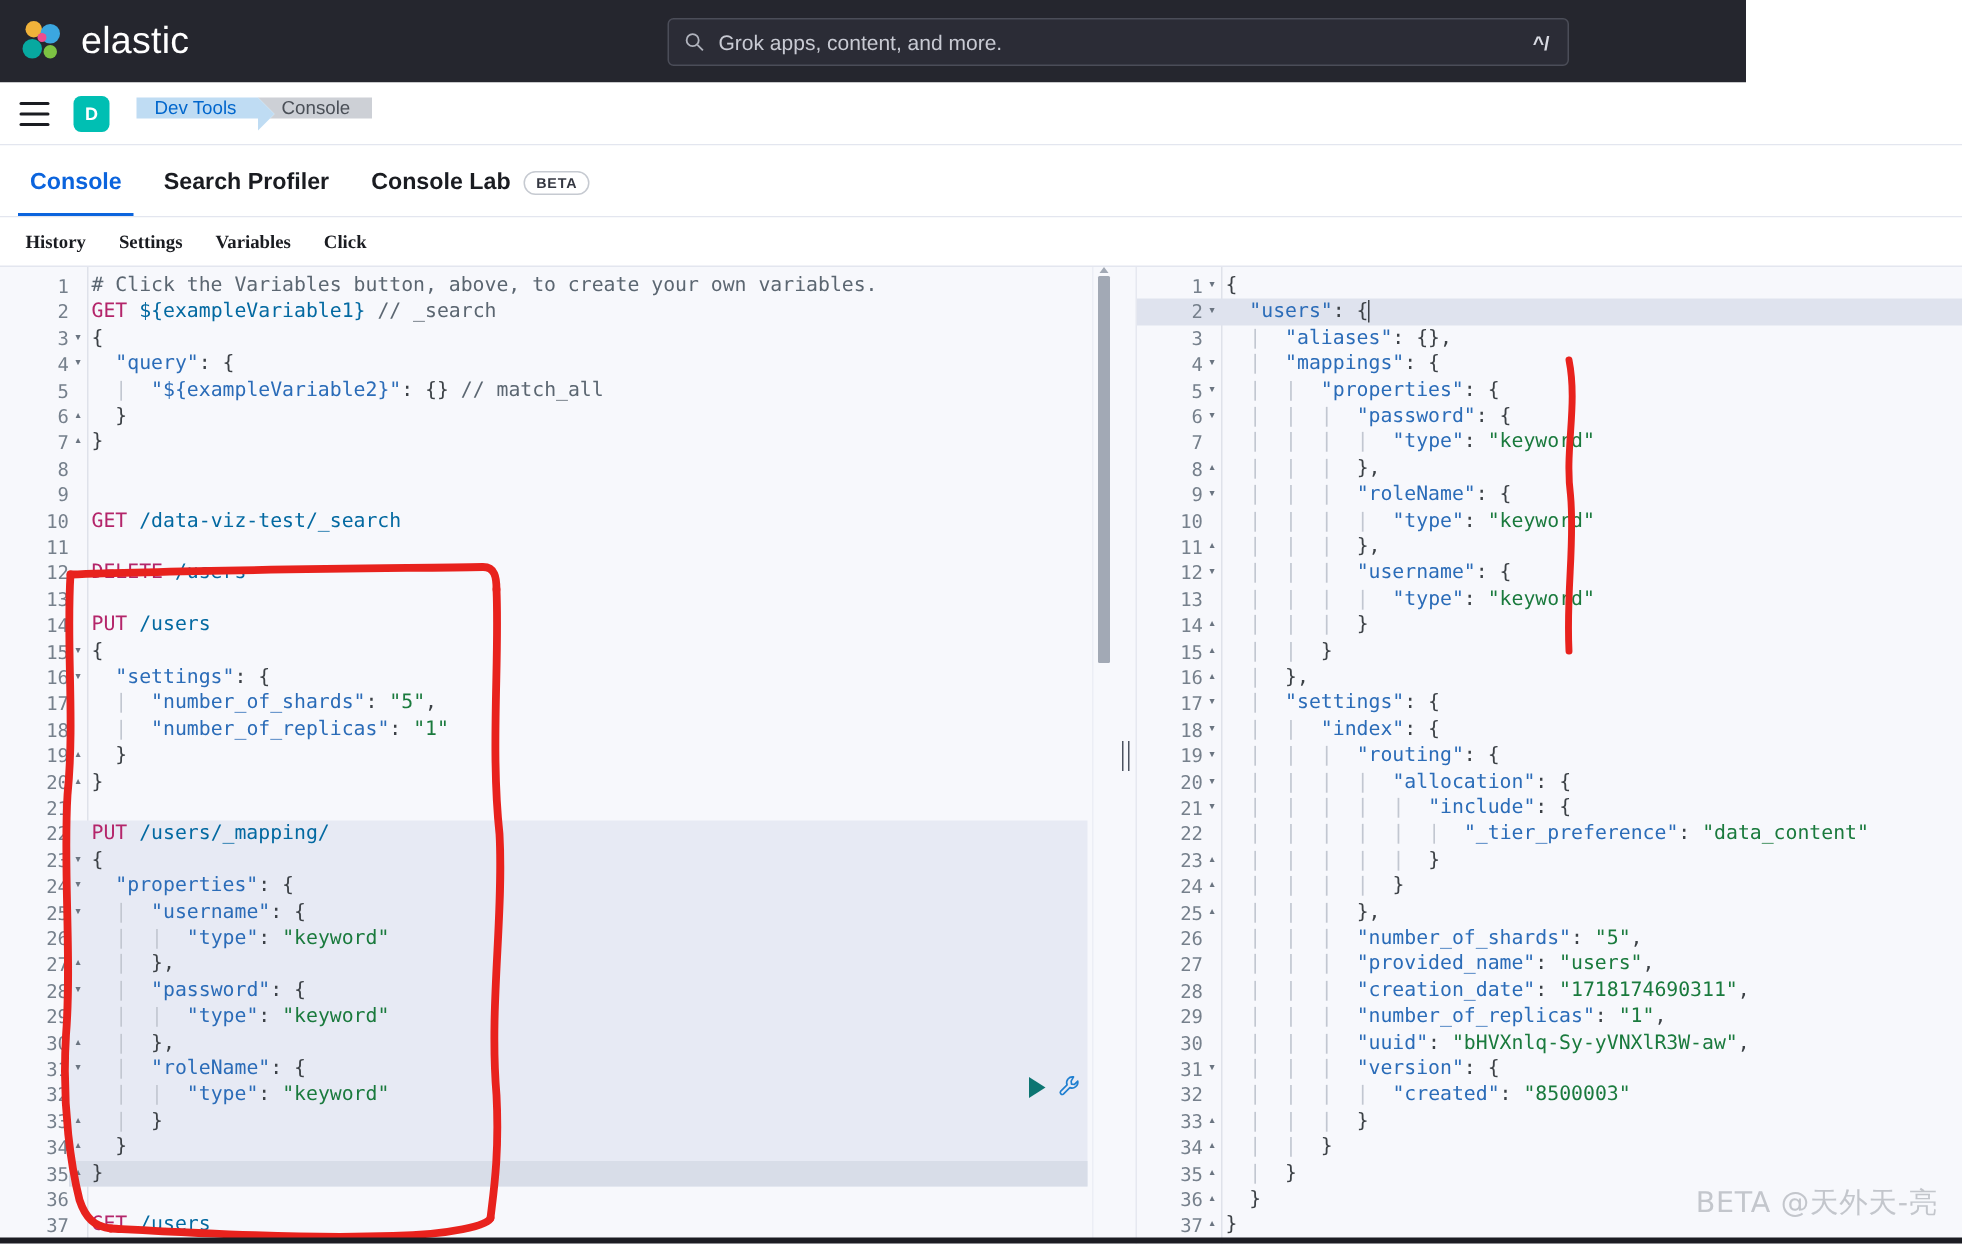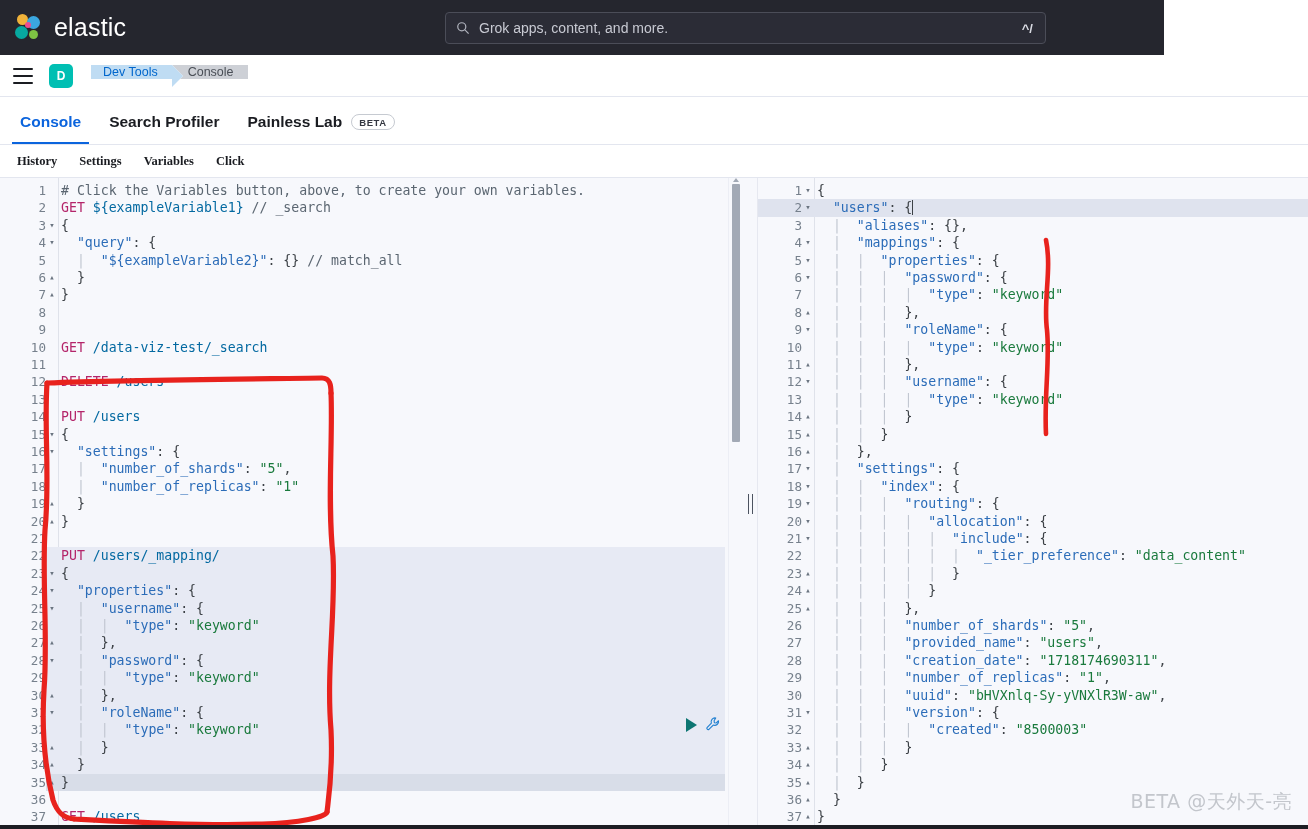--- a/index.html
+++ b/index.html
@@ -254,21 +254,21 @@
 </div>
 
 <div id="app-tabs">
   <div class="app-tab active">
     <span>Console</span>
   </div>
   <div class="app-tab">
     <span>Search Profiler</span>
   </div>
   <div class="app-tab">
-    <span>Painless Lab</span>
+    <span>Console Lab</span>
     <span class="beta-badge">BETA</span>
   </div>
 </div>
 
 <div id="console-toolbar">
   <div class="toolbar-item">History</div>
   <div class="toolbar-item">Settings</div>
   <div class="toolbar-item">Variables</div>
   <div class="toolbar-item">Click</div>
 </div>

